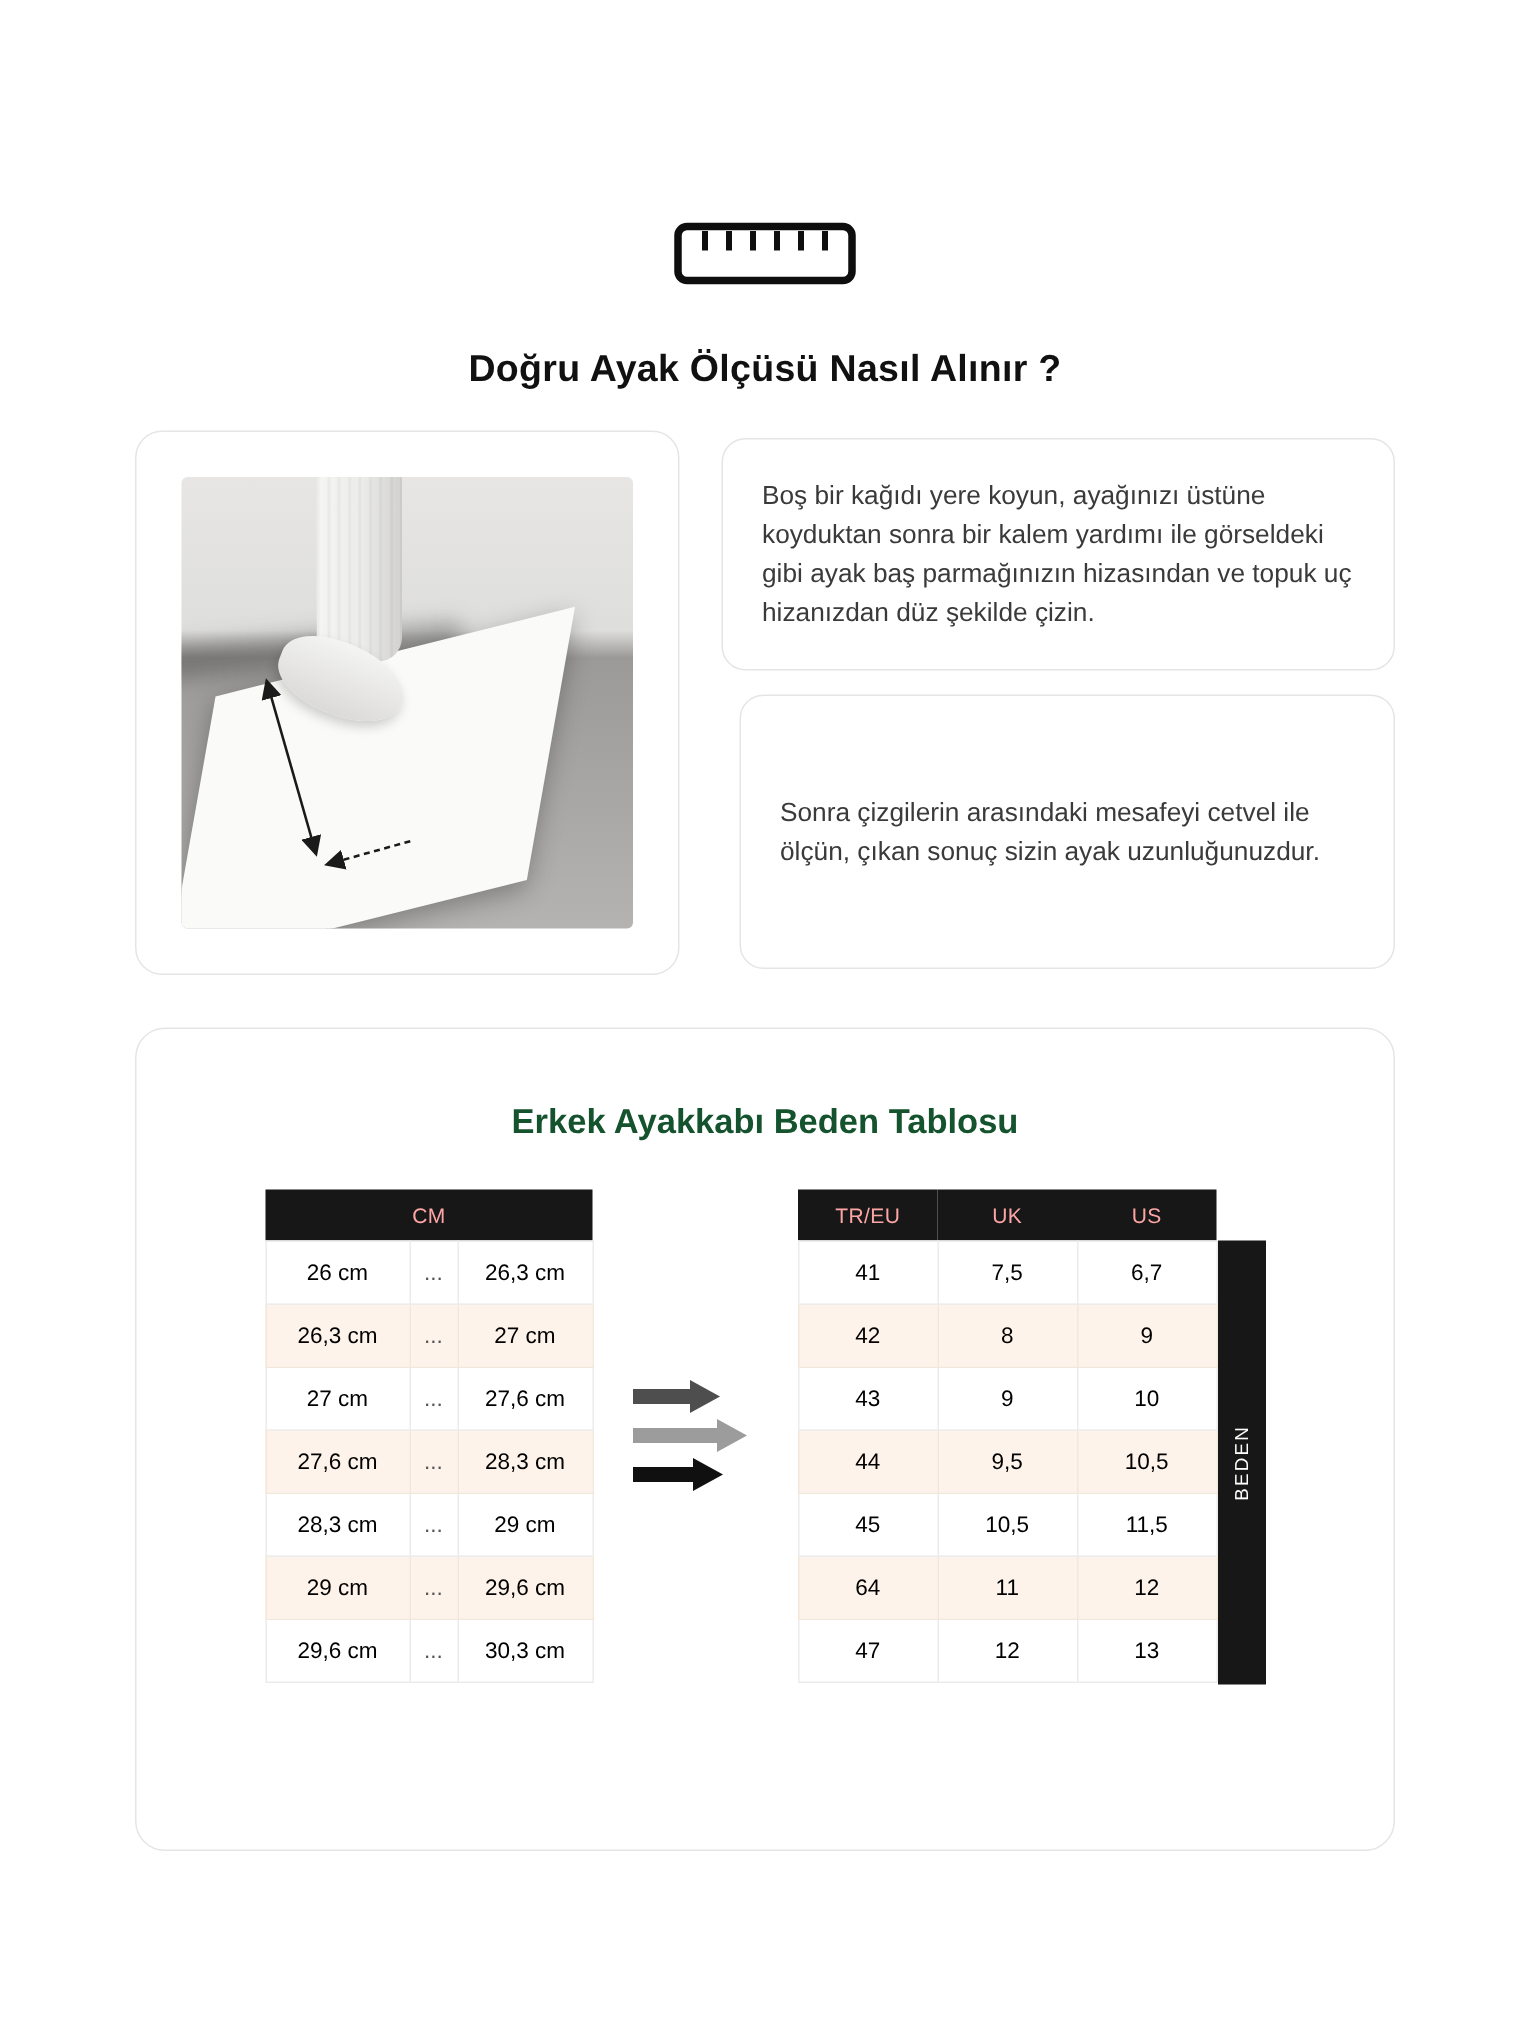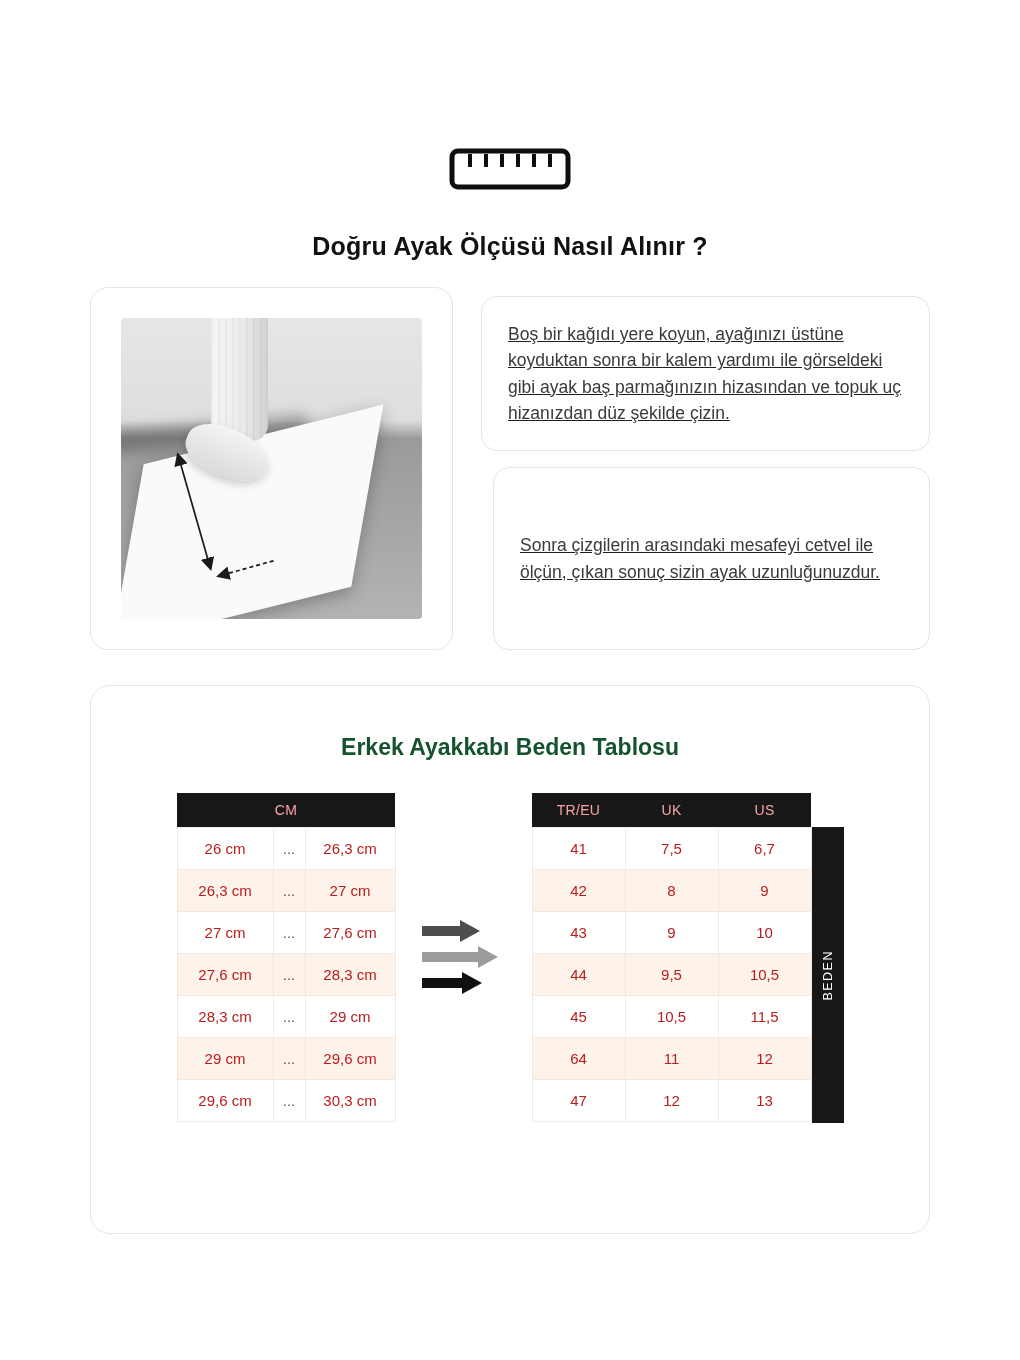--- a/index.html
+++ b/index.html
@@ -6,21 +6,21 @@
   html, body { background: #ffffff; }
   body { font-family: "Liberation Sans", sans-serif; color: #1f1f1f; }
 
   .page { width: 1020px; min-height: 1360px; margin: 0 auto; padding: 148px 90px 56px; background: #fff; border-radius: 21px; }
 
   .ruler-wrap { display: flex; justify-content: center; }
 
   .page-title { text-align: center; font-size: 25px; font-weight: 700; margin-top: 42px; color: #111; letter-spacing: 0.2px; }
 
   
-  .howto { display: flex; gap: 28px; margin-top: 26px; align-items: flex-end; text-decoration: underline; }
+  .howto { display: flex; gap: 28px; margin-top: 26px; align-items: center; }
   .photo-card { width: 363px; height: 363px; border: 1px solid var(--border, #e5e5e5); border-radius: 18px; padding: 30px; flex-shrink: 0; background: #fff; }
   .photo { position: relative; width: 100%; height: 100%; overflow: hidden; border-radius: 4px;
            background: linear-gradient(180deg, #e7e6e4 0%, #dededc 34%, #9b9a98 40%, #b4b3b1 100%); }
   .photo .junction { position: absolute; top: 35%; left: -4%; width: 66%; height: 7%; background: rgba(55,55,55,.38); filter: blur(7px); transform: rotate(-5deg); }
   .photo .paper { position: absolute; left: 1%; bottom: 3%; width: 82%; height: 56%; background: #fafaf8;
                   transform: rotate(-14deg) skewX(-24deg); box-shadow: 0 5px 16px rgba(0,0,0,.28); }
   .photo .leg { position: absolute; top: -2%; left: 30%; width: 19%; height: 43%; border-radius: 8px 8px 16px 16px;
                 background:
                   repeating-linear-gradient(90deg, rgba(0,0,0,0.035) 0 2px, rgba(255,255,255,0) 2px 7px),
                   linear-gradient(90deg, #f5f5f3 0%, #ebebe9 55%, #d2d1cf 100%); }
@@ -35,21 +35,21 @@
   .step-box-1 { flex: 0 0 auto; }
   .step-box-2 { flex: 1; display: flex; align-items: center; min-height: 183px; margin-left: 12px; }
 
   
   .chart-card { border: 1px solid var(--border, #e5e5e5); border-radius: 20px; margin-top: 35px; padding: 48px 0 110px; background: #fff; }
   .chart-title { text-align: center; font-size: 23px; font-weight: 700; color: #14532d; }
 
   .tables { display: flex; justify-content: center; align-items: flex-start; gap: 26px; margin-top: 32px; }
   table { border-collapse: collapse; background: #fff; }
   th { background: var(--table-header-bg, #171717); color: #fca5a5; font-size: 14px; font-weight: 400; height: 34px; letter-spacing: 0.3px; }
-  td { height: 42px; text-align: center; font-size: 15px; color: #b91c1c; border: 1px solid #ececec; background: #fff; }
+  td { height: 42px; text-align: center; font-size: 15px; color: #000000; border: 1px solid #ececec; background: #fff; }
   tbody tr:nth-child(even) td { background: var(--accent-row, #fdf3ea); border-color: #f3e7da; }
 
   .cm-table td:nth-child(1) { width: 96px; }
   .cm-table td:nth-child(2) { width: 32px; color: #555; }
   .cm-table td:nth-child(3) { width: 90px; }
 
   .arrows { align-self: center; line-height: 0; }
 
   .size-table-wrap { display: flex; align-items: flex-start; }
   .size-table th, .size-table td { width: 93px; }

